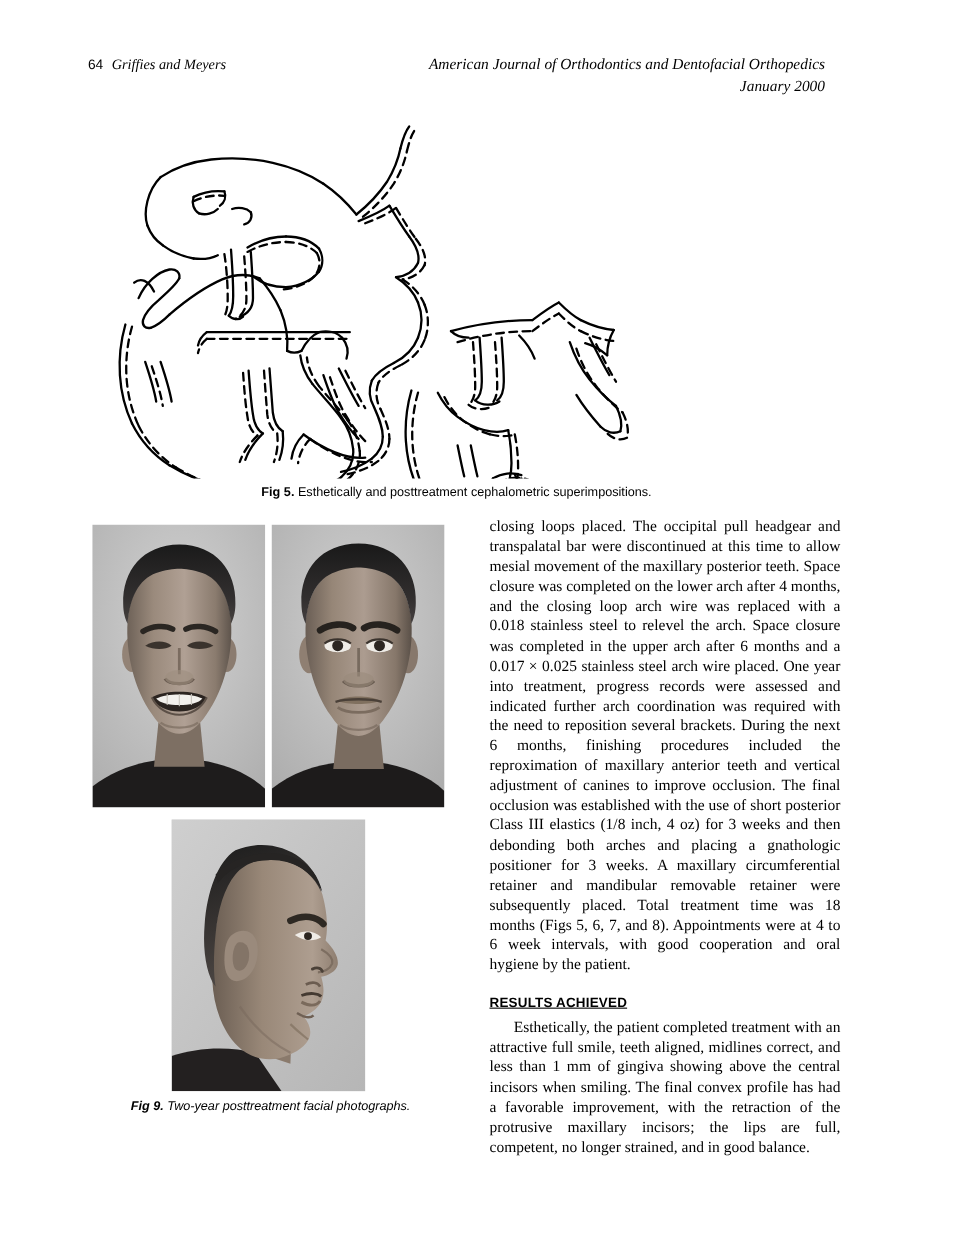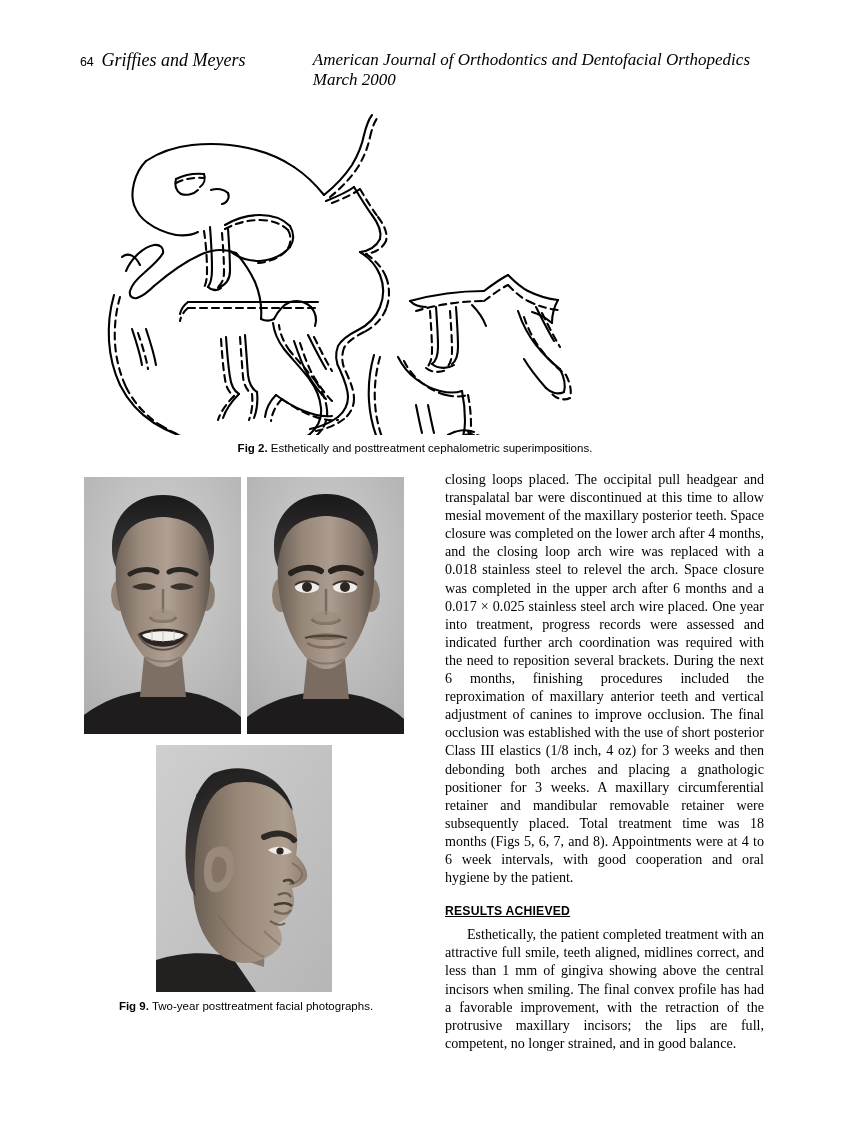--- a/index.html
+++ b/index.html
@@ -31,29 +31,30 @@
     white-space: nowrap;
   }
   .head-pageno {
     font-family: "Liberation Sans", "DejaVu Sans", sans-serif;
     font-weight: normal;
     font-size: 12.5px;
     letter-spacing: -0.2px;
   }
   .head-authors {
     font-style: italic;
-    font-size: 18px;
+    font-size: 13px;
     margin-left: 8px;
   }
   .head-right {
     position: absolute;
     right: 0;
     top: 0;
+    text-align: right;
     font-style: italic;
-    font-size: 17px;
+    font-size: 14px;
     line-height: 20px;
   }
   .head-right .journal { display: block; white-space: nowrap; }
   .head-right .issue { display: block; white-space: nowrap; }
 
   
   #fig8-block {
     position: absolute;
     left: 80px;
     top: 105px;
@@ -101,20 +102,21 @@
     width: 320px;
   }
   #photo-profile { width: 176px; height: 247px; }
   #fig9-caption {
     margin-top: 7px;
     width: 324px;
     text-align: center;
     font-family: "Liberation Sans", "DejaVu Sans", sans-serif;
     font-size: 11.5px;
     line-height: 15px;
+    font-style: italic;
   }
   #fig9-caption .figlabel { font-weight: bold; }
 
   
   #text-column {
     position: absolute;
     left: 445px;
     top: 470px;
     width: 319px;
     font-size: 14.1px;
@@ -140,21 +142,21 @@
 </style>
 </head>
 <body>
 
 <div id="running-head">
   <div class="head-left">
     <span class="head-pageno">64</span><span class="head-authors">Griffies and Meyers</span>
   </div>
   <div class="head-right">
     <span class="journal">American Journal of Orthodontics and Dentofacial Orthopedics</span>
-    <span class="issue">March 2000</span>
+    <span class="issue">January 2000</span>
   </div>
 </div>
 
 <div id="fig8-block">
   <div id="fig8-image">
     <svg viewBox="0 0 670 330" xmlns="http://www.w3.org/2000/svg" aria-hidden="true">
       <g fill="none" stroke="#000000" stroke-width="2.1" stroke-linecap="round" stroke-linejoin="round">
 
         <path d="M60 160 C55 150 48 147 42 152"></path>
         <path d="M46 166 C52 152 64 142 74 140 C80 139 84 143 83 148"></path>
@@ -359,21 +361,21 @@
 
           <path d="M454 344 C460 354 468 364 476 372 C484 380 492 386 498 390"></path>
           <path d="M470 338 C476 348 484 358 492 366"></path>
           <path d="M498 390 C502 398 502 406 498 412"></path>
           <path d="M498 412 C492 416 484 414 478 408"></path>
         </g>
       </g>
     </svg>
   </div>
   <div id="fig8-caption">
-    <span class="figlabel">Fig 2.</span>
+    <span class="figlabel">Fig 5.</span>
     <span>Esthetically and posttreatment cephalometric superimpositions.</span>
   </div>
 </div>
 
 <div id="photo-column">
   <div id="photo-pair">
 
     <div class="photo" id="photo-smile">
       <svg viewBox="0 0 157 257" xmlns="http://www.w3.org/2000/svg" preserveAspectRatio="none" aria-hidden="true">
         <defs>

